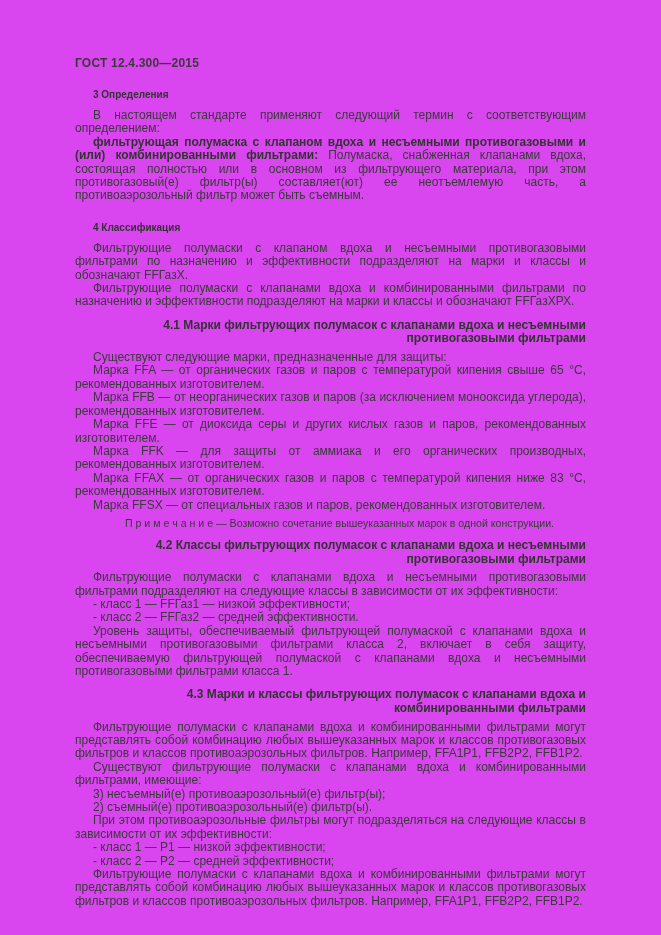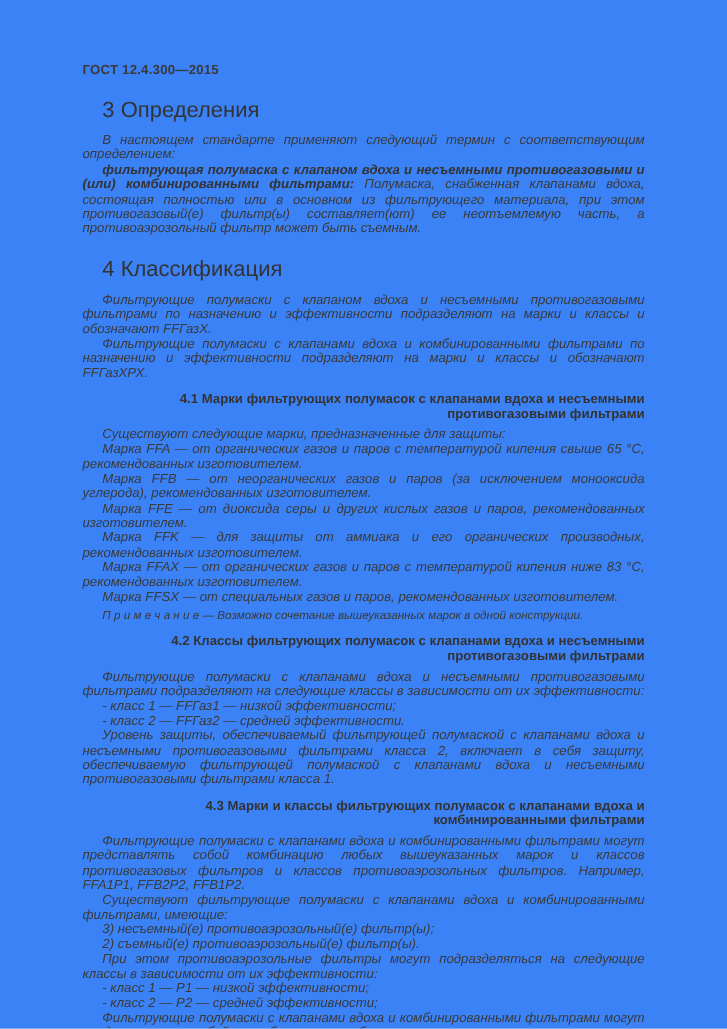--- a/index.html
+++ b/index.html
@@ -7,60 +7,59 @@
     width: 661px; height: 935px;
     background: #f2f2f2;
     font-family: "Liberation Sans", sans-serif;
     color: #3a3a3a;
     -webkit-font-smoothing: antialiased;
   }
   .page {
     box-sizing: border-box;
     width: 661px; height: 935px;
     padding: 56px 75px 0 75px;
-    background: #3b82f6;
+    background: #d946ef;
     overflow: hidden;
   }
   .doc-header {
     font-size: 12px;
     font-weight: bold;
     margin-bottom: 2px;
     letter-spacing: 0.2px;
   }
   h1.sec-title {
-    font-size: 20px;
-    font-weight: normal;
+    font-size: 10px;
+    font-weight: bold;
     margin: 19px 0 9px 0;
     padding-left: 18px;
     color: #333;
   }
   h2.sub-title {
     font-size: 12px;
     font-weight: bold;
     margin: 10px 0 5px 0;
     padding-left: 18px;
     line-height: 13.6px;
     color: #333;
     text-align: right;
   }
   p {
     margin: 0;
     font-size: 12px;
     line-height: 13.4px;
     text-align: justify;
-    font-style: italic;
   }
   p.indent { text-indent: 18px; }
   p b { color: #333; }
   p.note {
     font-size: 10.6px;
     line-height: 12px;
     margin: 5px 0 3px 0;
     text-indent: 18px;
-    text-align: left;
+    text-align: center;
   }
 </style>
 </head>
 <body>
 
 <div class="page">
 
   <div class="doc-header">ГОСТ 12.4.300—2015</div>
 
   <h1 class="sec-title">3 Определения</h1>

